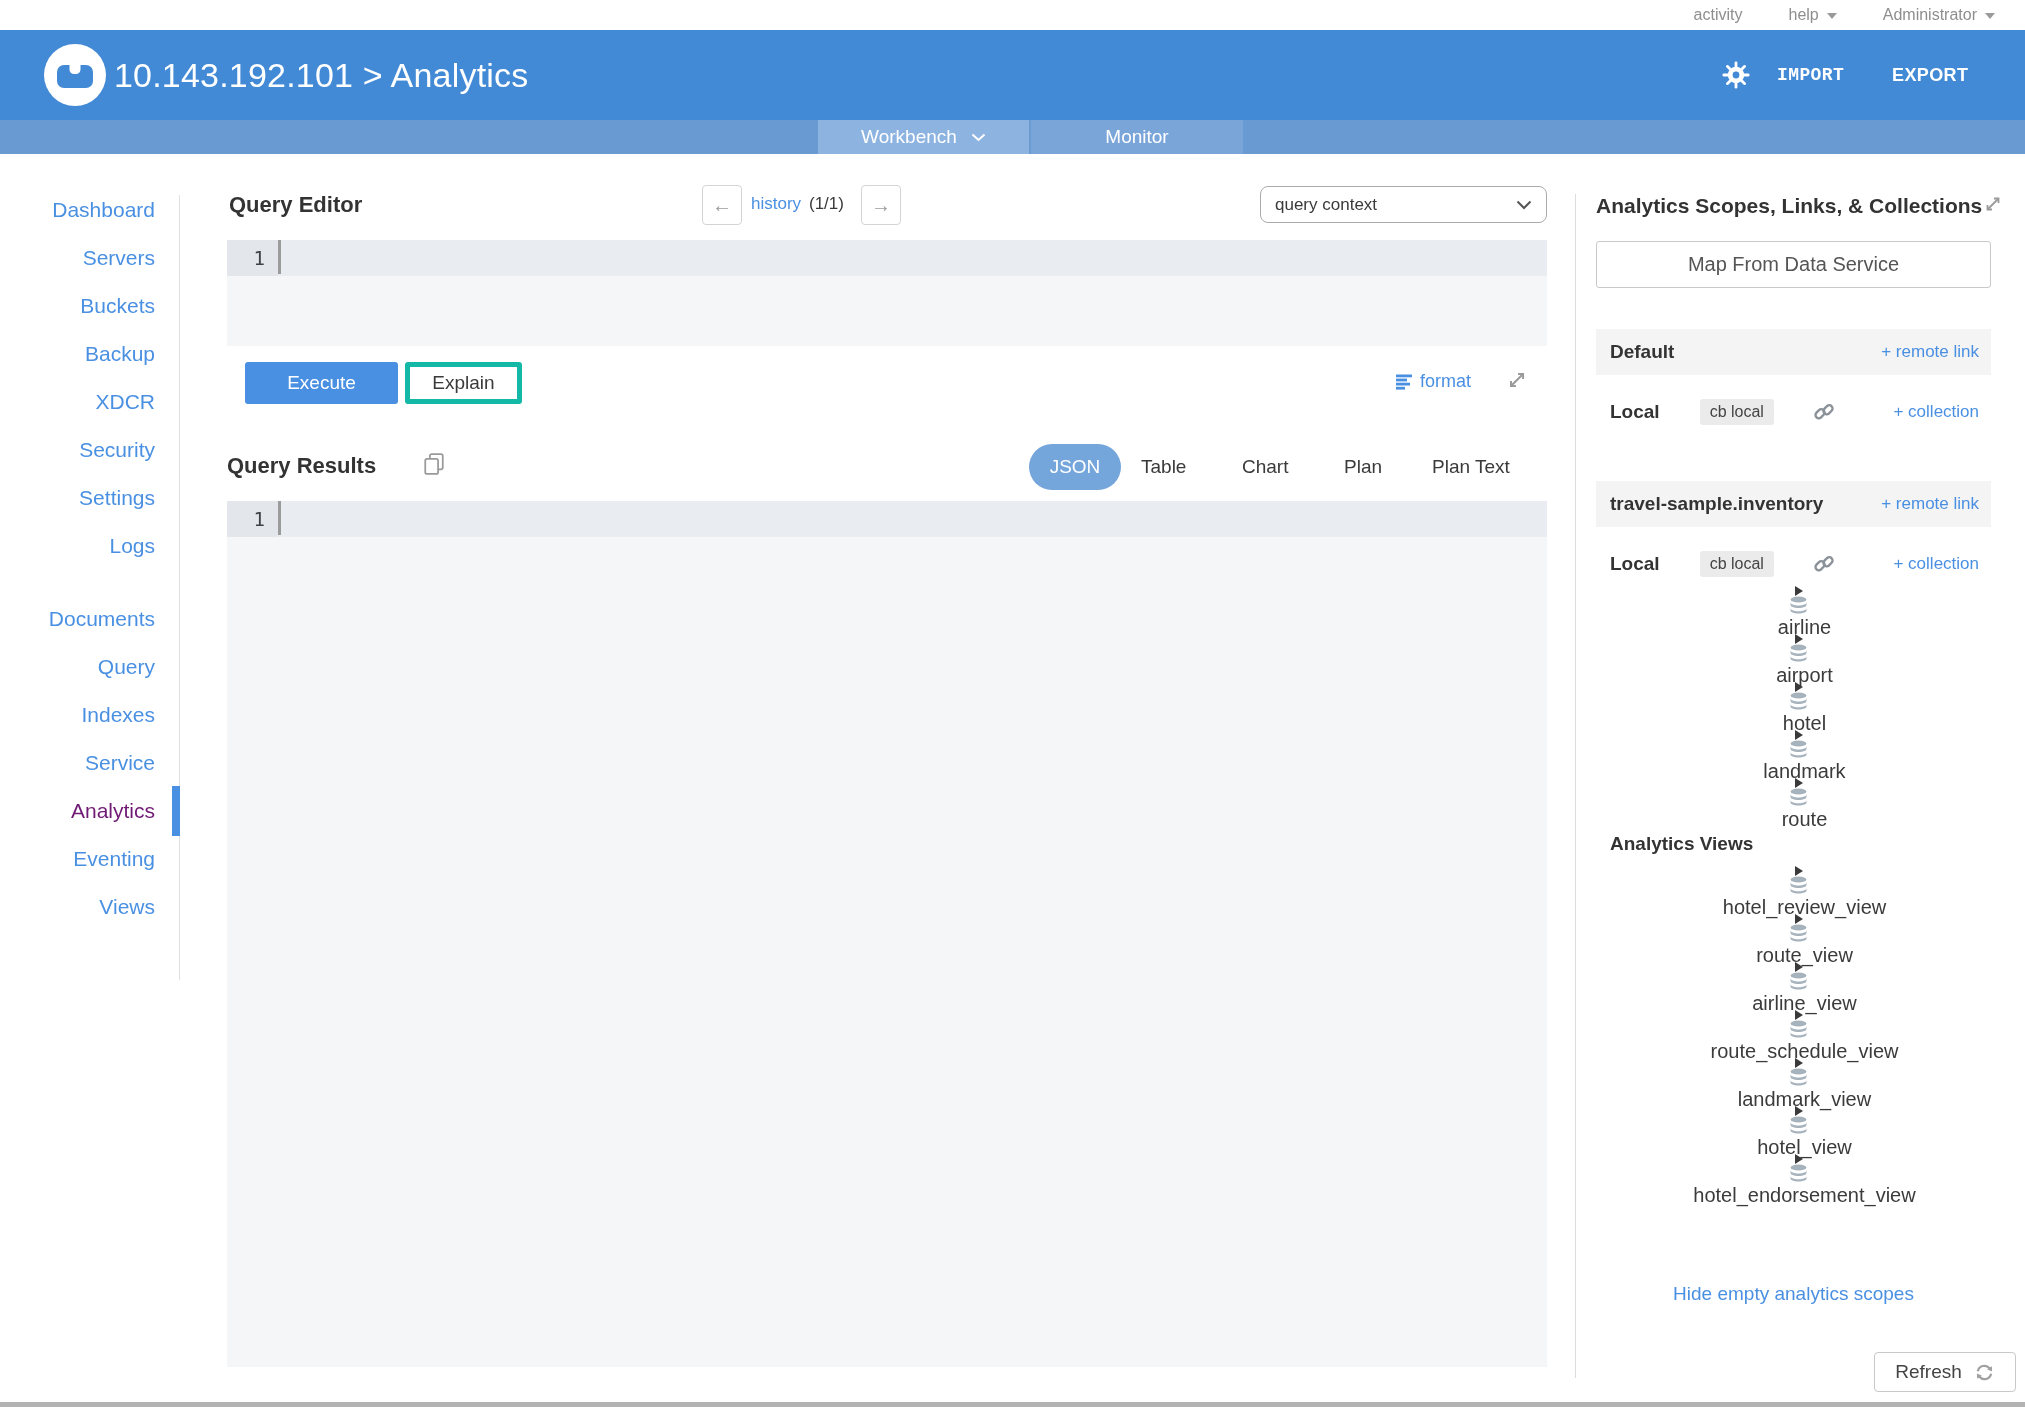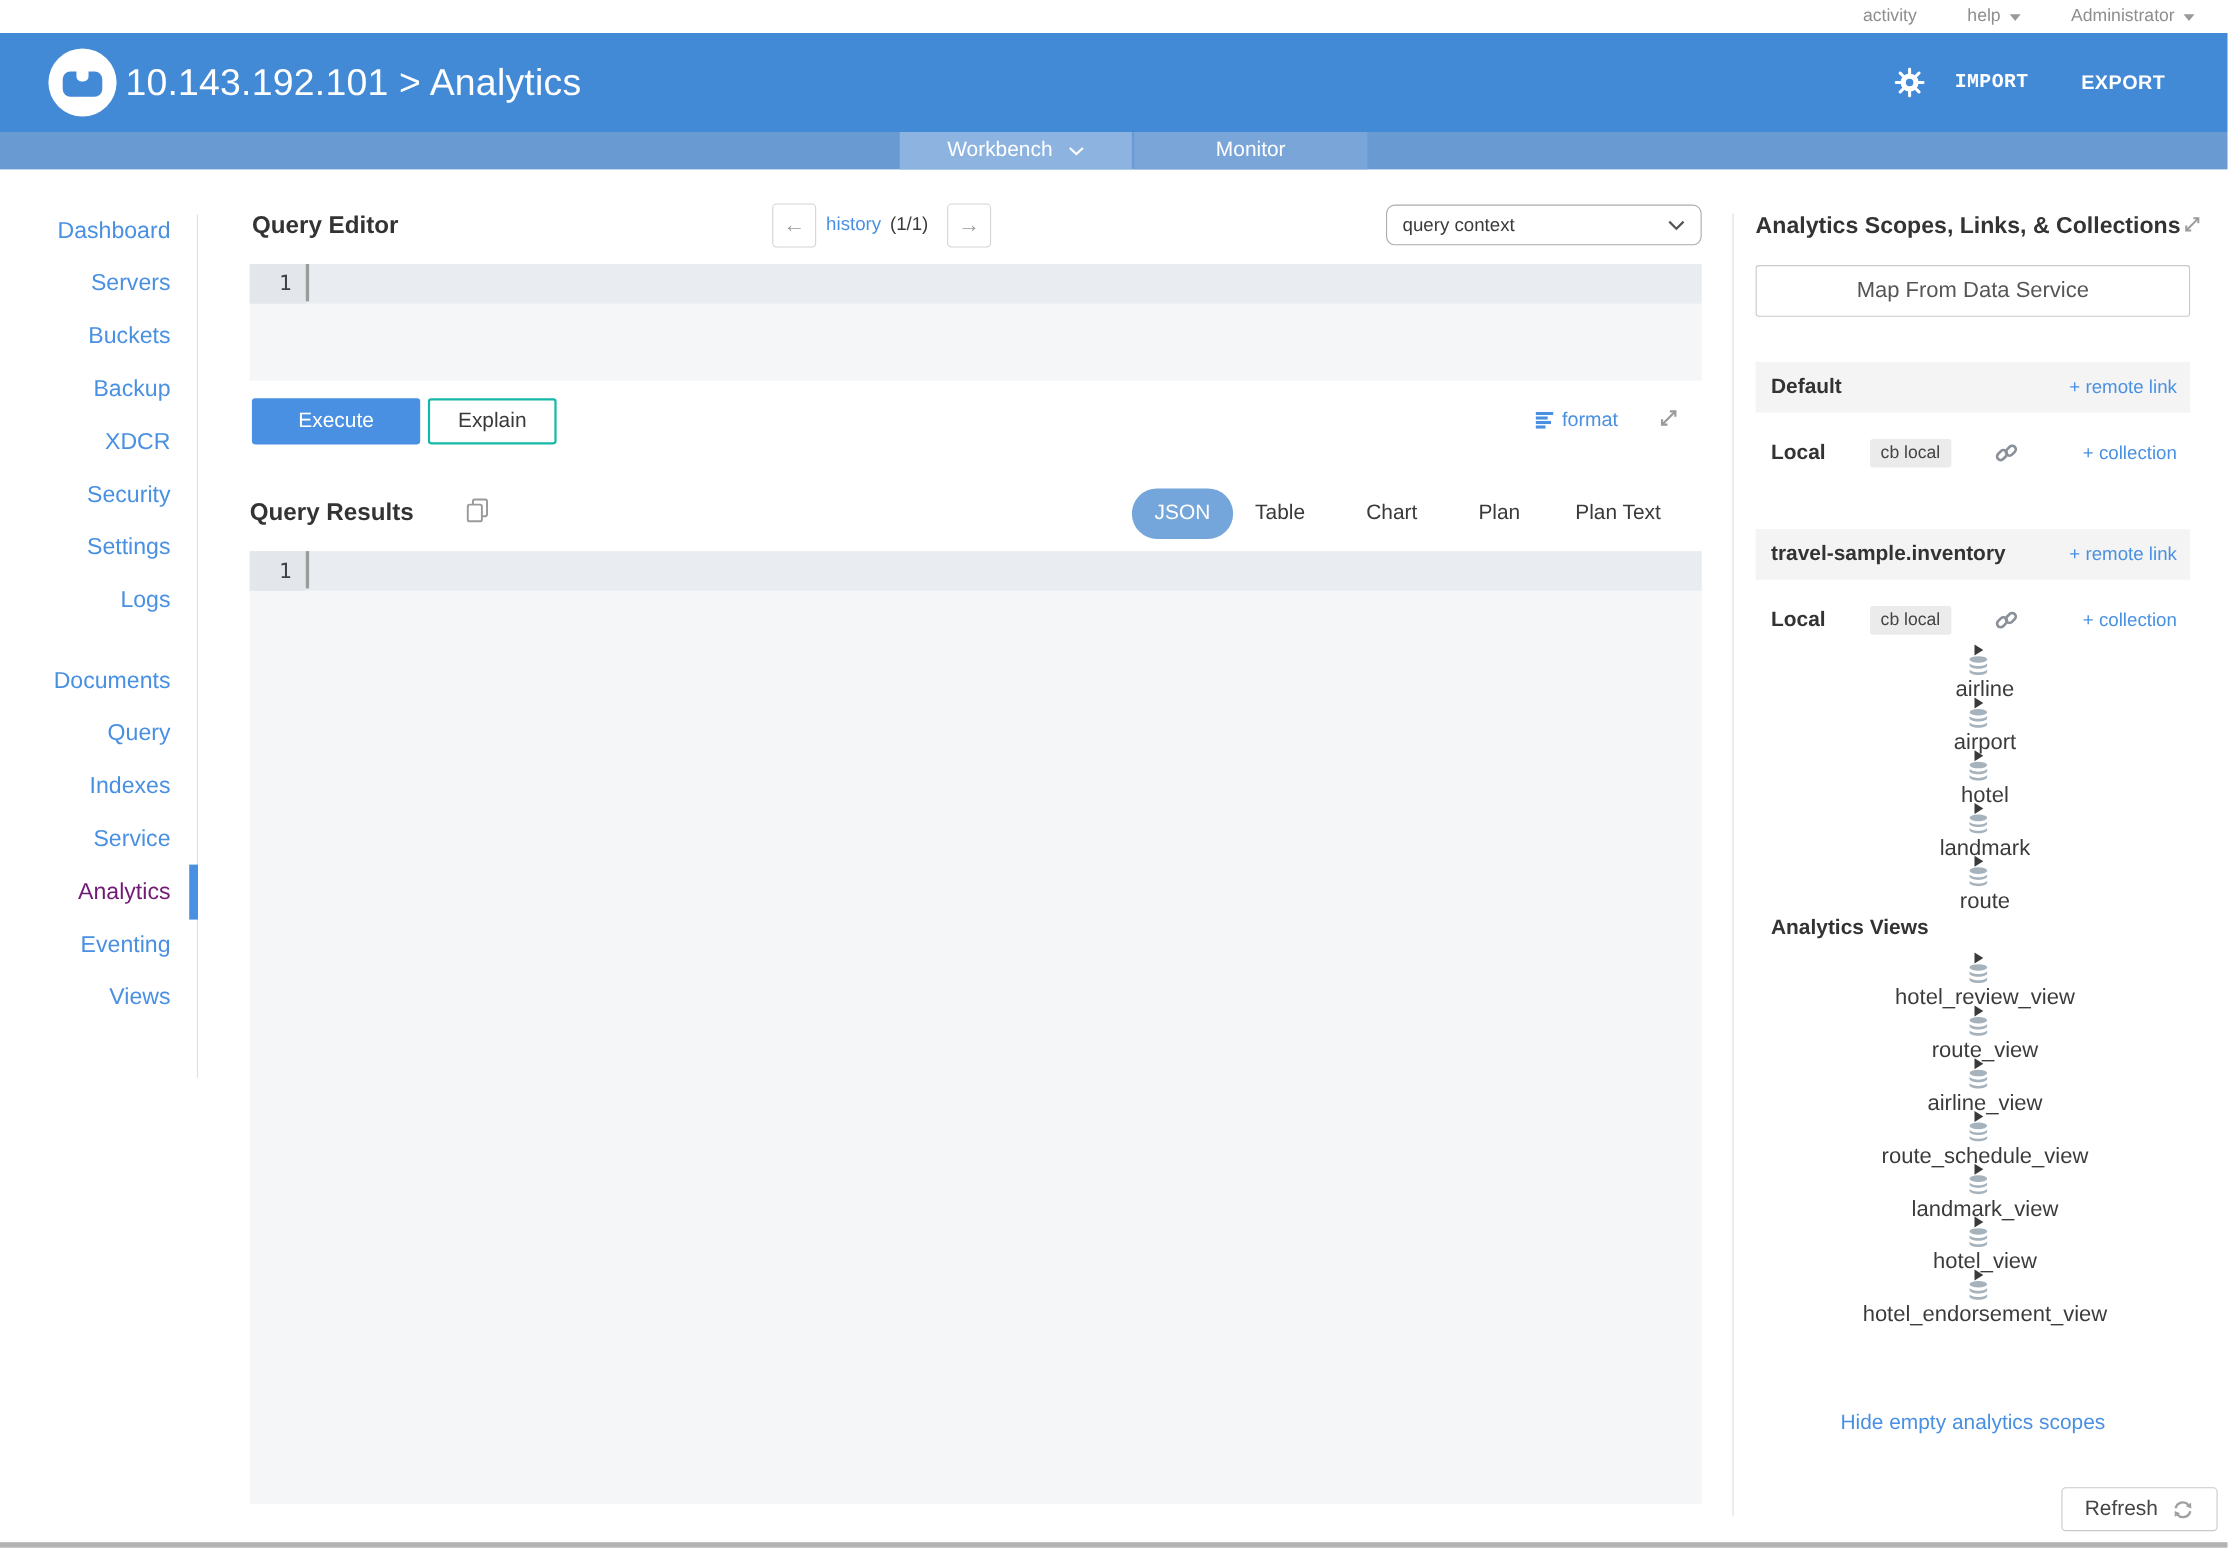--- a/index.html
+++ b/index.html
@@ -49,23 +49,23 @@
     border-radius:8px;background:#fff;display:flex;align-items:center;justify-content:space-between;
     padding:0 14px;box-sizing:border-box;font-size:17px;color:#3a3a3a;cursor:pointer;}
   .editor{position:absolute;left:227px;width:1320px;background:#f4f6f8;}
   .editor-query{top:240px;height:106px;}
   .editor-results{top:501px;height:866px;}
   .line1{height:36px;background:#e9edf1;display:flex;}
   .gutter{width:51px;background:#e3e7eb;text-align:right;padding-right:13px;box-sizing:border-box;
     font-family:"DejaVu Sans Mono",monospace;font-size:19px;line-height:36px;color:#3d4247;}
   .cursor{width:3px;height:34px;background:#9b9b9b;}
   .btn{position:absolute;box-sizing:border-box;border-radius:3px;font-size:19px;display:flex;
-    align-items:center;justify-content:center;cursor:pointer;}
+    align-items:center;justify-content:center;cursor:pointer;margin-left:16px;}
   .btn-execute{left:229px;top:362px;width:153px;height:42px;background:#4a90e2;color:#fff;}
-  .btn-explain{left:389px;top:362px;width:117px;height:42px;background:#fff;border:2px solid #14b8a6;color:#3a3a3a;}
+  .btn-explain{left:389px;top:362px;width:117px;height:42px;background:#fff;border:5px solid #14b8a6;color:#3a3a3a;}
   .format-group{position:absolute;left:1396px;top:371px;display:flex;align-items:center;cursor:pointer;}
   .format-label{font-size:18px;color:#4a90e2;margin-left:6px;}
   .expand-editor{position:absolute;left:1506px;top:369px;cursor:pointer;}
   
   .qr-title{left:227px;top:453px;}
   .copy-btn{position:absolute;left:420px;top:450px;cursor:pointer;}
   .json-pill{position:absolute;left:1029px;top:444px;width:92px;height:46px;border-radius:23px;
     background:#74a5db;color:#fff;text-align:center;line-height:46px;font-size:19px;cursor:pointer;}
   .tab-label{position:absolute;top:444px;height:46px;line-height:46px;font-size:19px;color:#3a3a3a;cursor:pointer;white-space:nowrap;}
   .tab-table{left:1141px;} .tab-chart{left:1242px;} .tab-plan{left:1344px;} .tab-plantext{left:1432px;}

